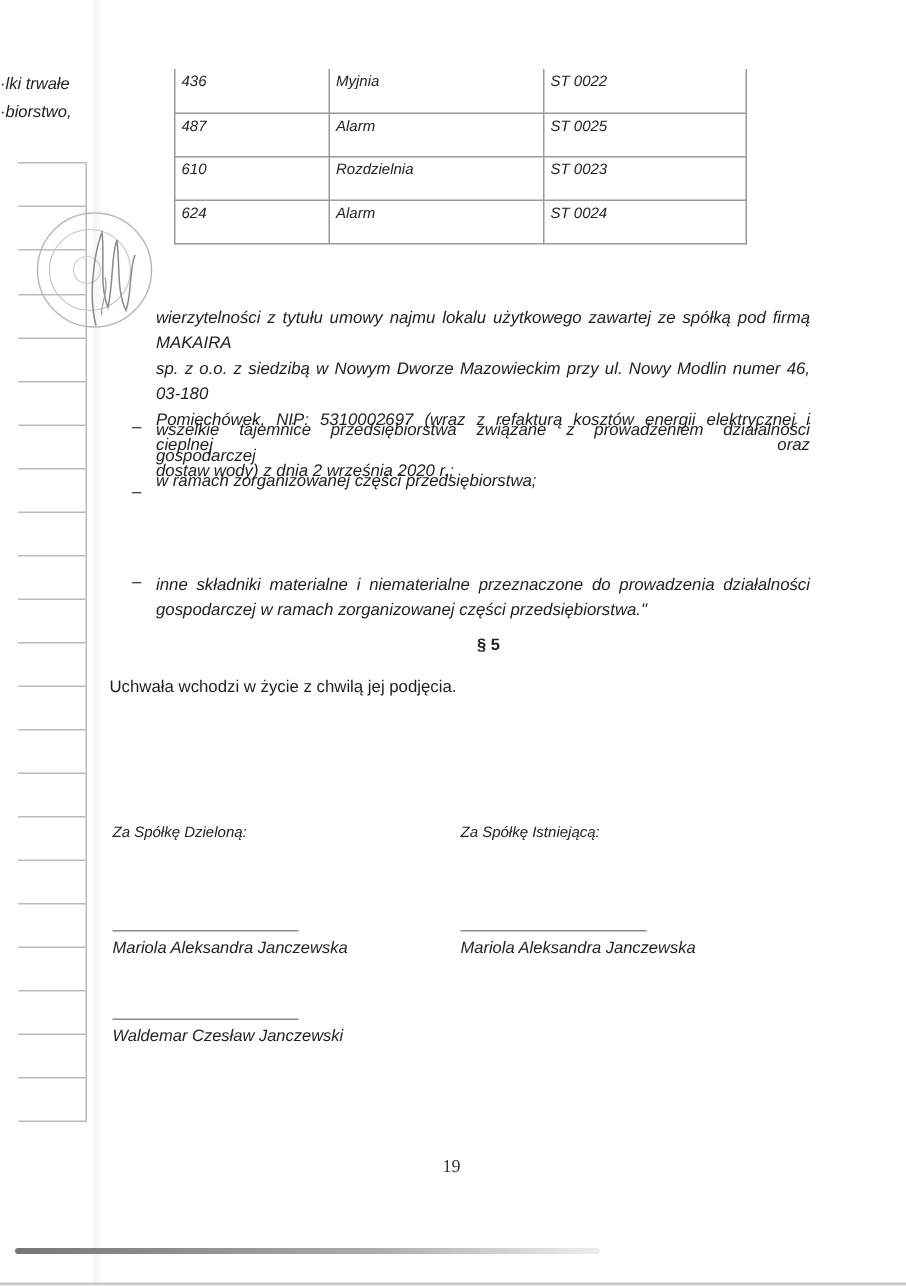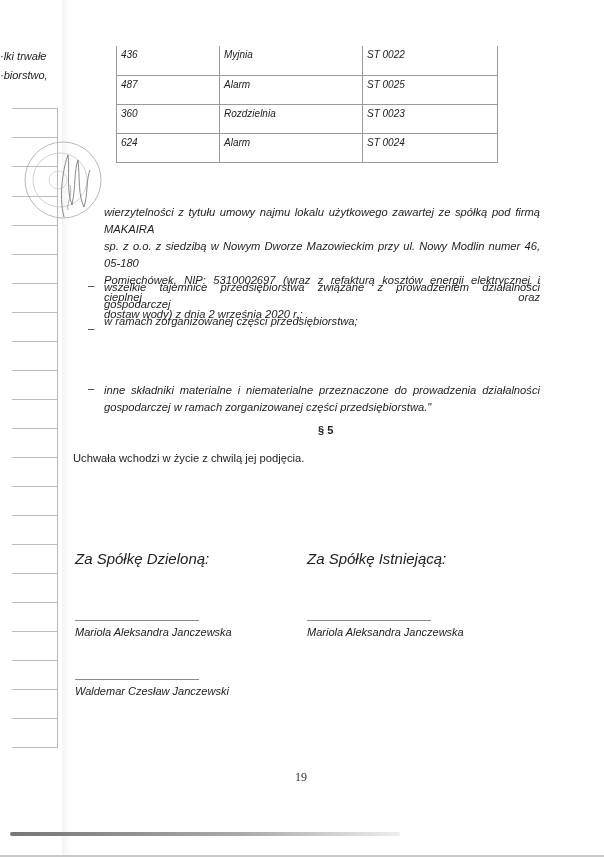--- a/index.html
+++ b/index.html
@@ -27,21 +27,21 @@
 
     
     .para { position: absolute; font-style: italic; font-size: 11.2px; line-height: 17px; color: #1e1e1e; text-align: justify; }
     .para .ln { display: block; }
     .bullet { position: absolute; font-style: italic; font-size: 11.2px; line-height: 17px; color: #1e1e1e; }
     .dash { position: absolute; left: 88px; font-size: 11.2px; color: #222; }
 
     .section { position: absolute; left: 318px; top: 424px; font-size: 11px; font-weight: bold; color: #222; }
     .effective { position: absolute; left: 73px; top: 452px; font-size: 11.2px; color: #1e1e1e; }
 
-    .sig-label { position: absolute; font-style: italic; font-size: 15px; color: #222; }
+    .sig-label { position: absolute; font-style: italic; font-size: 10px; color: #222; }
     .sig-line { position: absolute; height: 1px; background: #8a8a8a; }
     .sig-name { position: absolute; font-style: italic; font-size: 11px; color: #222; white-space: nowrap; }
 
     .page-number { position: absolute; left: 295px; top: 770px; font-family: "Liberation Serif", serif; font-size: 12px; color: #333; }
 
     .bottom-streak { position: absolute; left: 10px; top: 832px; width: 390px; height: 4px; background: linear-gradient(to right, #777 0%, #888 20%, #aaa 60%, #eee 100%); border-radius: 2px; }
     .bottom-edge { position: absolute; left: 0; top: 855px; width: 604px; height: 2px; background: #c9c9c9; }
   </style>
 </head>
 <body>
@@ -92,35 +92,35 @@
         <td class="c1">436</td>
         <td class="c2">Myjnia</td>
         <td class="c3">ST 0022</td>
       </tr>
       <tr>
         <td class="c1">487</td>
         <td class="c2">Alarm</td>
         <td class="c3">ST 0025</td>
       </tr>
       <tr>
-        <td class="c1">360</td>
+        <td class="c1">610</td>
         <td class="c2">Rozdzielnia</td>
         <td class="c3">ST 0023</td>
       </tr>
       <tr>
         <td class="c1">624</td>
         <td class="c2">Alarm</td>
         <td class="c3">ST 0024</td>
       </tr>
     </tbody>
   </table>
 
   <div class="para" style="left:104px; top:204px; width:436px;">
     <span class="ln" style="text-align-last:justify;">wierzytelności z tytułu umowy najmu lokalu użytkowego zawartej ze spółką pod firmą MAKAIRA</span>
-    <span class="ln" style="text-align-last:justify;">sp. z o.o. z siedzibą w Nowym Dworze Mazowieckim przy ul. Nowy Modlin numer 46, 05-180</span>
+    <span class="ln" style="text-align-last:justify;">sp. z o.o. z siedzibą w Nowym Dworze Mazowieckim przy ul. Nowy Modlin numer 46, 03-180</span>
     <span class="ln" style="text-align-last:justify;">Pomiechówek, NIP: 5310002697 (wraz z refakturą kosztów energii elektrycznej i cieplnej oraz</span>
     <span class="ln">dostaw wody) z dnia 2 września 2020 r.;</span>
   </div>
 
   <span class="dash" style="top:279px;">–</span>
   <div class="bullet" style="left:104px; top:279px; width:436px;">
     <span class="ln" style="display:block; text-align:justify; text-align-last:justify;">wszelkie tajemnice przedsiębiorstwa związane z prowadzeniem działalności gospodarczej</span>
     <span class="ln" style="display:block;">w ramach zorganizowanej części przedsiębiorstwa;</span>
   </div>
 

